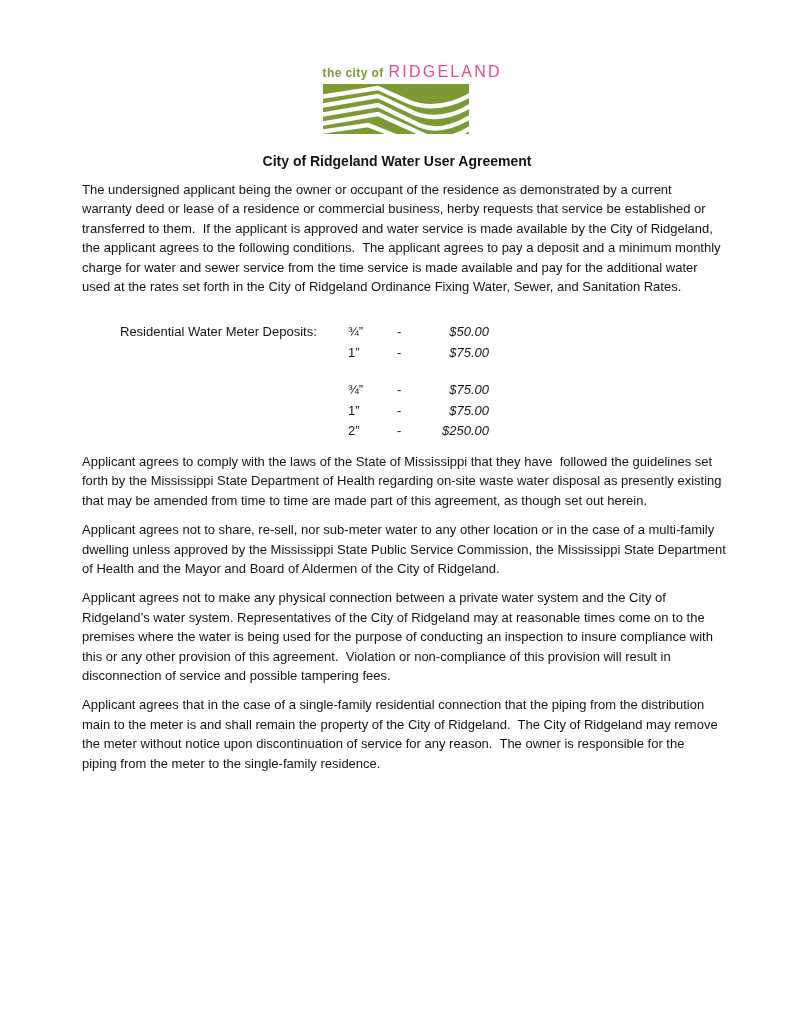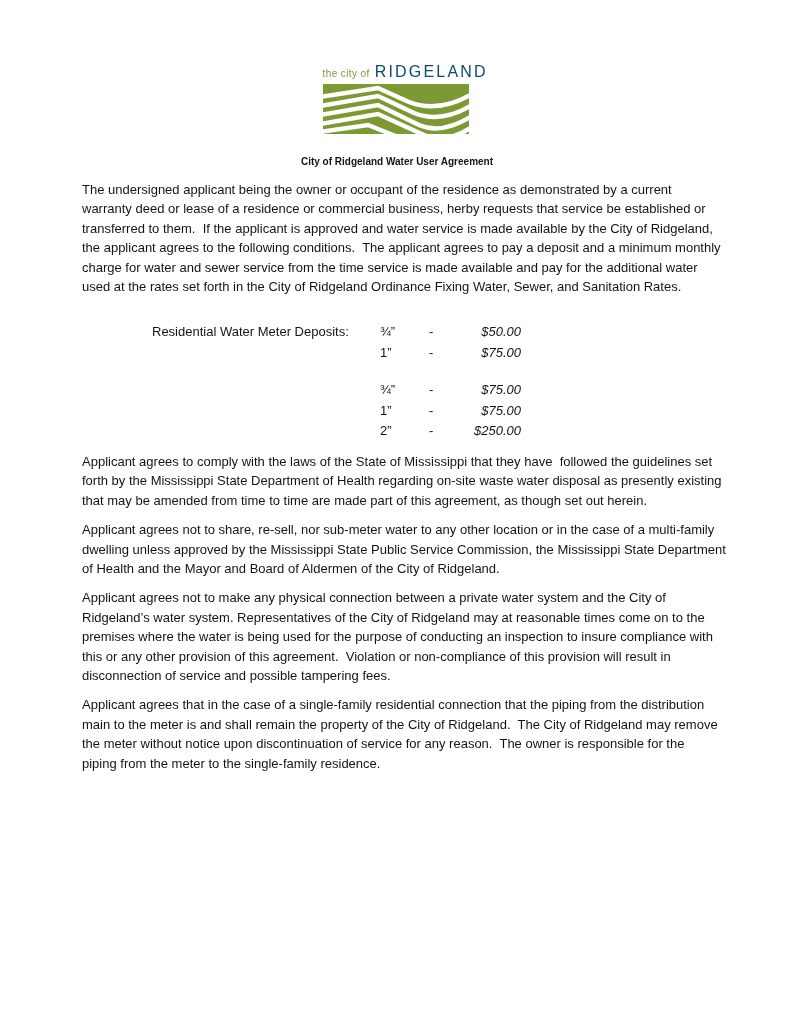--- a/index.html
+++ b/index.html
@@ -27,70 +27,69 @@
     display: flex;
     flex-direction: column;
   }
   .logo-text {
     display: flex;
     align-items: baseline;
     white-space: nowrap;
     margin-bottom: 3px;
   }
   .logo-tagline {
-    font-size: 10px;
-    font-weight: normal;
+    font-size: 12px;
+    font-weight: bold;
     letter-spacing: 0.4px;
     color: #7c9a33;
     margin-right: 5px;
   }
   .logo-cityname {
     font-size: 16px;
     letter-spacing: 2.2px;
-    color: #0c4a6e;
+    color: #ec4899;
   }
   .logo-mark {
     width: 146px;
     height: 50px;
     display: block;
   }
   
   .content {
     position: absolute;
     left: 72px;
     top: 153px;
     width: 700px;
     font-size: 13px;
     line-height: 19.4px;
   }
   .doc-title {
     width: 650px;
     margin: 0;
-    font-size: 10px;
+    font-size: 14px;
     font-weight: bold;
     text-align: center;
     line-height: 17px;
   }
   p.body-par {
     margin: 10px;
     white-space: pre-wrap;
   }
   .intro-par   { margin-top: 28px; }
   .clause-par  { margin-top: 22px; }
   
   .deposit-table {
     margin: 26px 0 0 48px;
   }
   .deposit-group { margin: 0; }
   .deposit-group.commercial { margin-top: 17px; }
   .deposit-row {
     display: grid;
     grid-template-columns: 228px 49px 40px 52px;
     line-height: 20.5px;
-    margin-left: 32px;
   }
   .col-label { grid-column: 1; }
   .col-size  { grid-column: 2; }
   .col-dash  { grid-column: 3; }
   .col-price { grid-column: 4; text-align: right; font-style: italic; }
 </style>
 </head>
 <body>
 
 <div class="page">

